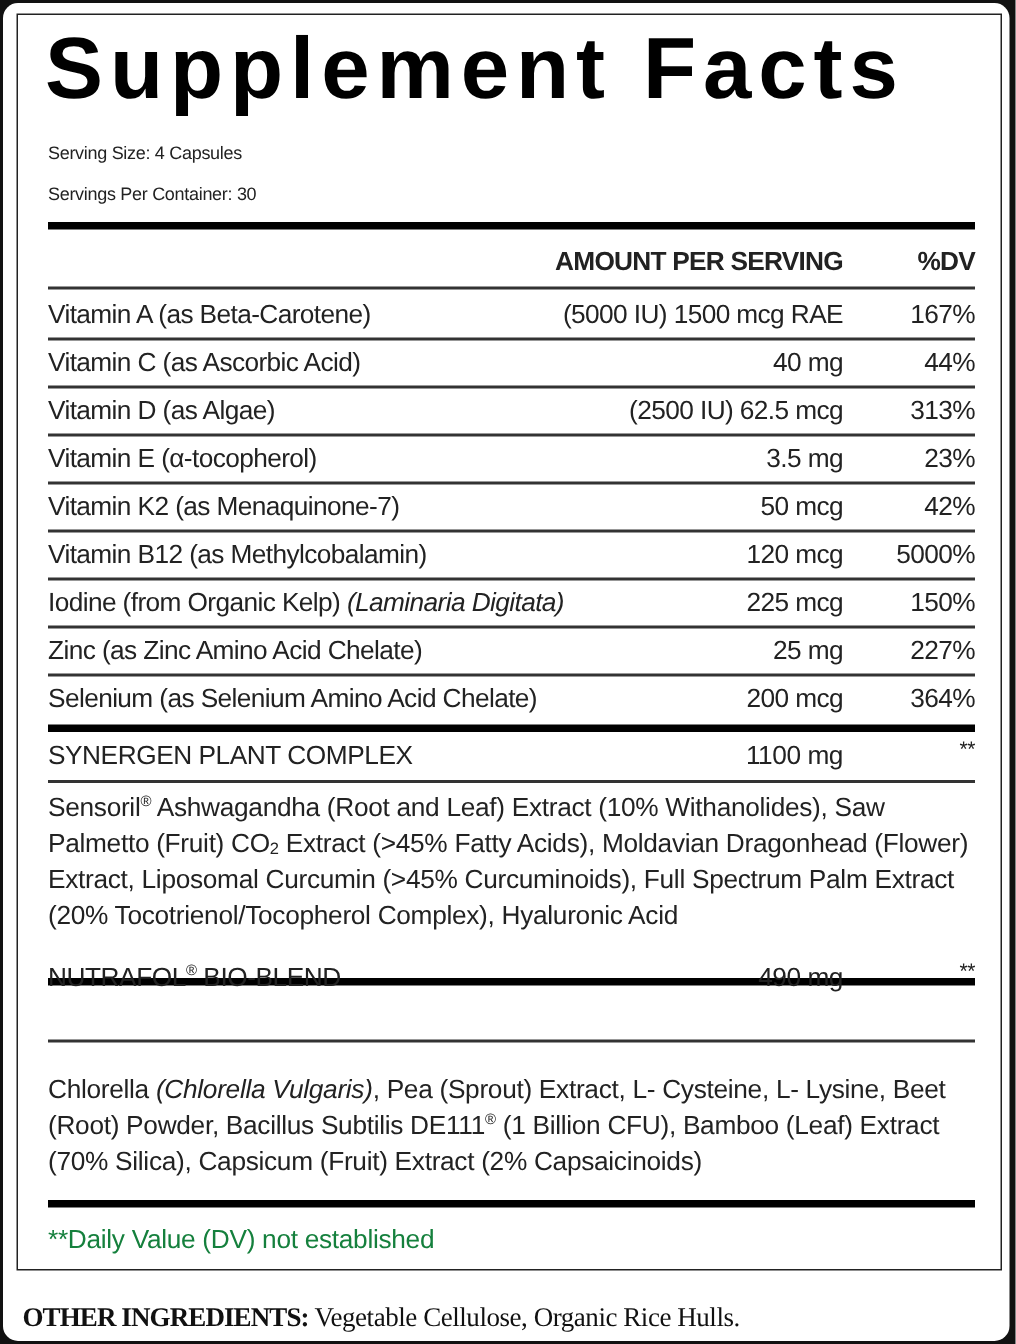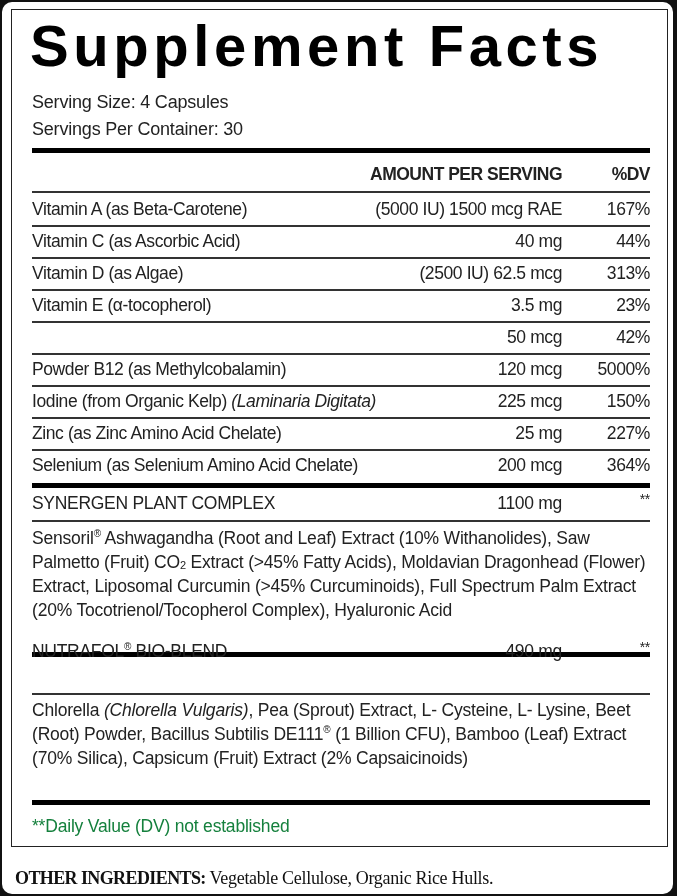--- a/index.html
+++ b/index.html
@@ -15,21 +15,21 @@
       position: absolute; left: 9px; top: 7px; width: 657px; height: 838px;
       border: 1.5px solid #222; box-sizing: border-box;
     }
     .title {
       position: absolute; left: 28px; top: 6px; width: 622px;
       font-family: "Liberation Sans", sans-serif; font-weight: 700;
       font-size: 58px; letter-spacing: 4.6px; line-height: 76px; color: #000;
       white-space: nowrap;
     }
     .serving {
-      position: absolute; left: 30px; font-size: 18px; line-height: 26px; color: #222;
+      position: absolute; left: 30px; font-size: 12px; line-height: 26px; color: #222;
       letter-spacing: -0.2px;
     }
     .rule-thick { position: absolute; left: 30px; width: 618px; height: 5px; background: #000; }
     .rule-thin { position: absolute; left: 30px; width: 618px; height: 1.5px; background: #333; }
     .row {
       position: absolute; left: 30px; width: 618px; height: 30px;
       font-size: 17.5px; line-height: 30px; color: #222; letter-spacing: -0.4px;
     }
     .row .name { position: absolute; left: 0; top: 0; white-space: nowrap; }
     .row .amt { position: absolute; right: 88px; top: 0; text-align: center; white-space: nowrap; }
@@ -96,27 +96,28 @@
   <div class="rule-thin" style="top:287px;"></div>
 
   <div class="row" style="top:288px;">
     <span class="name">Vitamin E (α-tocopherol)</span>
     <span class="amt">3.5 mg</span>
     <span class="dv">23%</span>
   </div>
   <div class="rule-thin" style="top:319px;"></div>
 
   <div class="row" style="top:320px;">
+    <span class="name">Vitamin K2 (as Menaquinone-7)</span>
     <span class="amt">50 mcg</span>
     <span class="dv">42%</span>
   </div>
   <div class="rule-thin" style="top:351px;"></div>
 
   <div class="row" style="top:352px;">
-    <span class="name">Powder B12 (as Methylcobalamin)</span>
+    <span class="name">Vitamin B12 (as Methylcobalamin)</span>
     <span class="amt">120 mcg</span>
     <span class="dv">5000%</span>
   </div>
   <div class="rule-thin" style="top:383px;"></div>
 
   <div class="row" style="top:384px;">
     <span class="name"><span>Iodine (from Organic Kelp)</span> <span class="italic">(Laminaria Digitata)</span></span>
     <span class="amt">225 mcg</span>
     <span class="dv">150%</span>
   </div>
@@ -148,21 +149,21 @@
 
   <div class="rule-thick" style="top:650px;"></div>
 
   <div class="row blend" style="top:634px;">
     <span class="name"><span>NUTRAFOL</span><sup class="reg">®</sup><span> BIO-BLEND</span></span>
     <span class="amt">490 mg</span>
     <span class="dv">**</span>
   </div>
   <div class="rule-thin" style="top:691px;"></div>
 
-  <div class="blend-text" style="top:696px;"><span>Chlorella </span><span class="italic">(Chlorella Vulgaris)</span><span>, Pea (Sprout) Extract, L- Cysteine, L- Lysine, Beet (Root) Powder, Bacillus Subtilis DE111</span><sup class="reg">®</sup><span> (1 Billion CFU), Bamboo (Leaf) Extract (70% Silica), Capsicum (Fruit) Extract (2% Capsaicinoids)</span></div>
+  <div class="blend-text" style="top:712px;"><span>Chlorella </span><span class="italic">(Chlorella Vulgaris)</span><span>, Pea (Sprout) Extract, L- Cysteine, L- Lysine, Beet (Root) Powder, Bacillus Subtilis DE111</span><sup class="reg">®</sup><span> (1 Billion CFU), Bamboo (Leaf) Extract (70% Silica), Capsicum (Fruit) Extract (2% Capsaicinoids)</span></div>
 
   <div class="rule-thick" style="top:798px;"></div>
 
   <div class="footnote">**Daily Value (DV) not established</div>
 
   <div class="other">
     <span class="lbl">OTHER INGREDIENTS:</span><span> Vegetable Cellulose, Organic Rice Hulls.</span>
   </div>
 </div>
 

